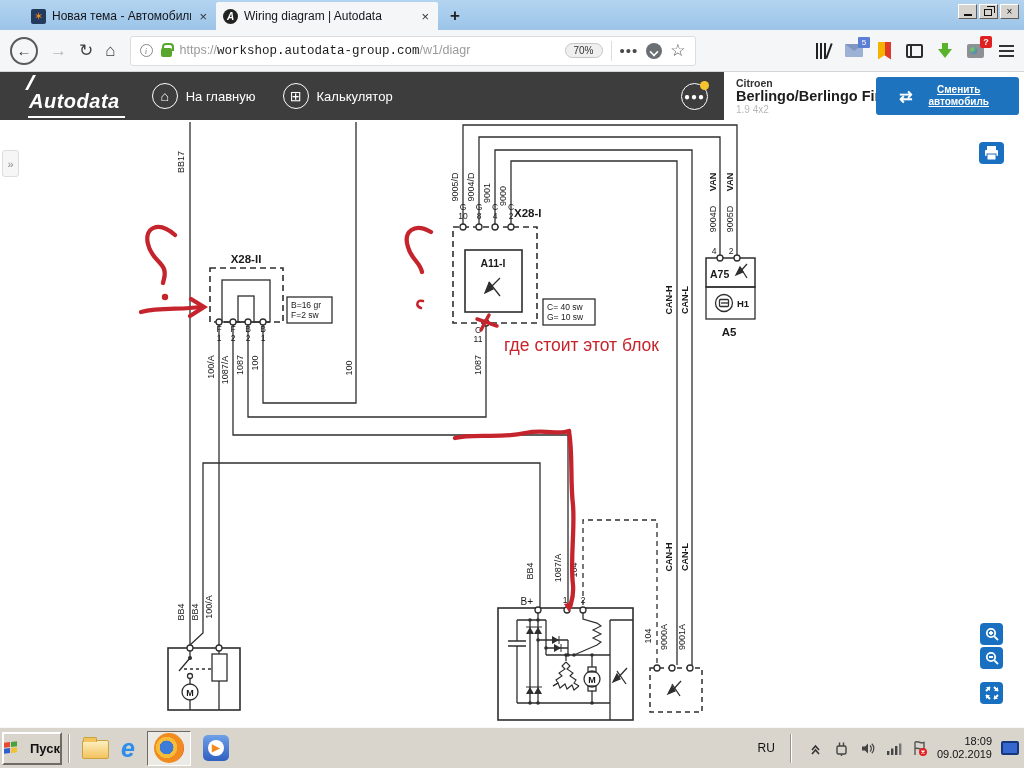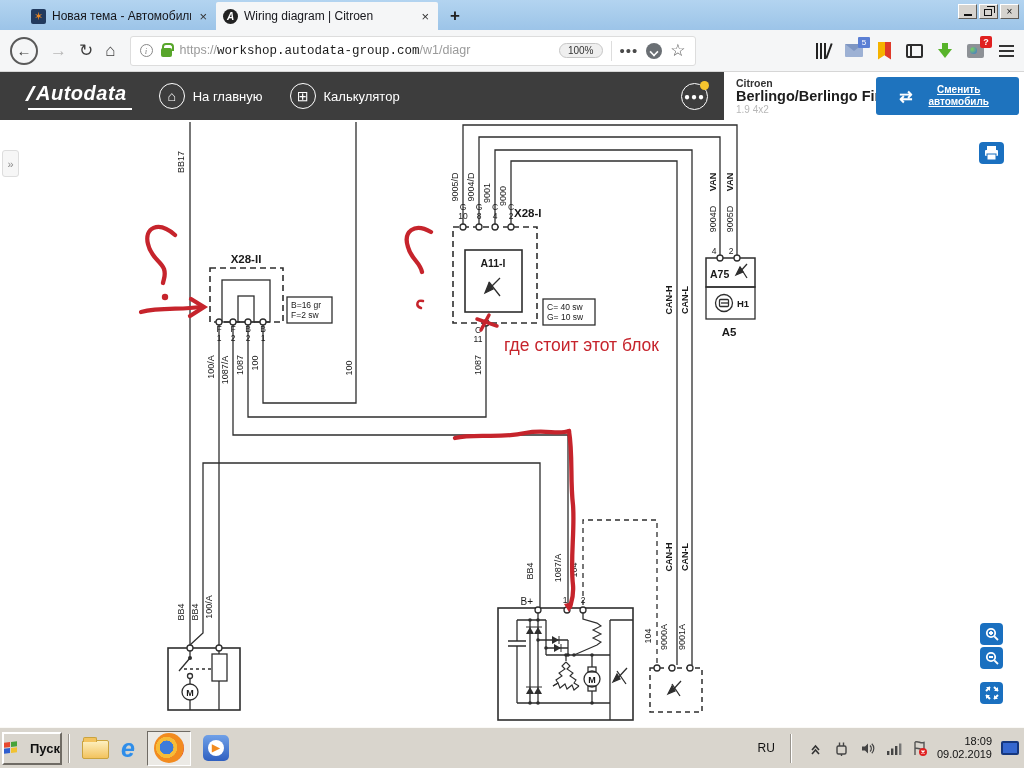--- a/index.html
+++ b/index.html
@@ -51,21 +51,21 @@
   .dl-arrow{width:0;height:0;border-left:7px solid transparent;border-right:7px solid transparent;border-top:9px solid #57b32a;position:relative;margin-top:6px;}
   .dl-arrow:before{content:"";position:absolute;left:-3px;top:-15px;width:6px;height:6px;background:#57b32a;}
   .shot-ic{width:17px;height:14px;background:#8d9196;border-radius:2px;position:relative;}
   .shot-ic:after{content:"";position:absolute;left:3px;top:3px;width:7px;height:7px;border-radius:50%;background:radial-gradient(circle at 30% 30%,#7fd05c,#3a6fd8);}
   .badge-q{position:absolute;right:-8px;top:-8px;width:12px;height:12px;background:#e02020;color:#fff;font-size:9px;font-weight:bold;text-align:center;line-height:12px;border-radius:2px;}
   .burger{display:flex;flex-direction:column;gap:3px;}
   .burger i{display:block;width:15px;height:2px;background:#333;}
 
   
   .site-header{height:48px;background:#3d3d3d;display:flex;align-items:center;color:#fff;position:relative;}
-  .logo{display:flex;align-items:center;margin-left:28px;border-bottom:2px solid #fff;padding:0 5px 3px 1px;}
+  .logo{display:flex;margin-left:28px;border-bottom:2px solid #fff;padding:0 5px 3px 1px;flex-direction:column;}
   .logo-slash{display:inline-block;width:3px;height:15px;background:#fff;transform:skewX(-28deg);margin-right:4px;}
   .logo-text{font-style:italic;font-weight:bold;font-size:20px;letter-spacing:.5px;}
   .nav-item{display:flex;align-items:center;gap:8px;margin-left:27px;font-size:13px;}
   .nav-circle{width:26px;height:26px;border:1.5px solid #fff;border-radius:50%;display:flex;align-items:center;justify-content:center;font-size:14px;flex:0 0 26px;}
   .dots-circle{width:27px;height:27px;border:1.5px solid #fff;border-radius:50%;display:flex;align-items:center;justify-content:center;font-size:10px;letter-spacing:1px;margin-left:auto;margin-right:16px;position:relative;}
   .dots-circle:after{content:"";position:absolute;right:-2px;top:-3px;width:9px;height:9px;border-radius:50%;background:#f6c52e;}
   .vehicle-panel{width:300px;height:48px;background:#fff;color:#222;display:flex;flex-direction:column;justify-content:center;padding-left:12px;position:relative;}
   .veh-make{font-size:10.5px;font-weight:bold;color:#333;}
   .veh-model{font-size:14.5px;font-weight:bold;color:#1d1d1d;line-height:1.08;}
   .veh-variant{font-size:10px;color:#b8b8b8;}
@@ -107,21 +107,21 @@
 <body>
 
 <div class="titlebar">
   <div class="tab inactive">
     <span class="forum-favicon">✶</span>
     <span class="tab-title">Новая тема - Автомобильный По</span>
     <span class="tab-close">×</span>
   </div>
   <div class="tab active">
     <span class="autodata-favicon">A</span>
-    <span class="tab-title">Wiring diagram | Citroen</span>
+    <span class="tab-title">Wiring diagram | Autodata</span>
     <span class="tab-close">×</span>
   </div>
   <span class="newtab">+</span>
   <div class="win-controls">
     <span class="win-btn">
         <i class="glyph-min"></i>
       </span>
     <span class="win-btn">
         <i class="glyph-restore"></i>
       </span>
@@ -131,21 +131,21 @@
 
 <div class="toolbar">
   <span class="back-circle">←</span>
   <span class="nav-btn nav-disabled">→</span>
   <span class="nav-btn">↻</span>
   <span class="nav-btn">⌂</span>
   <div class="urlbar">
     <span class="info-circle">i</span>
     <span class="lock"></span>
     <span class="url-text"><span>https://</span><span class="url-host">workshop.autodata-group.com</span><span>/w1/diagr</span></span>
-    <span class="zoom-pill">100%</span>
+    <span class="zoom-pill">70%</span>
     <span class="url-div"></span>
     <span class="icon-ellipsis">•••</span>
     <span class="pocket"></span>
     <span class="star">☆</span>
   </div>
   <div class="tb-right">
     <span class="lib-icon">
         <i></i>
         <i></i>
         <i></i>

